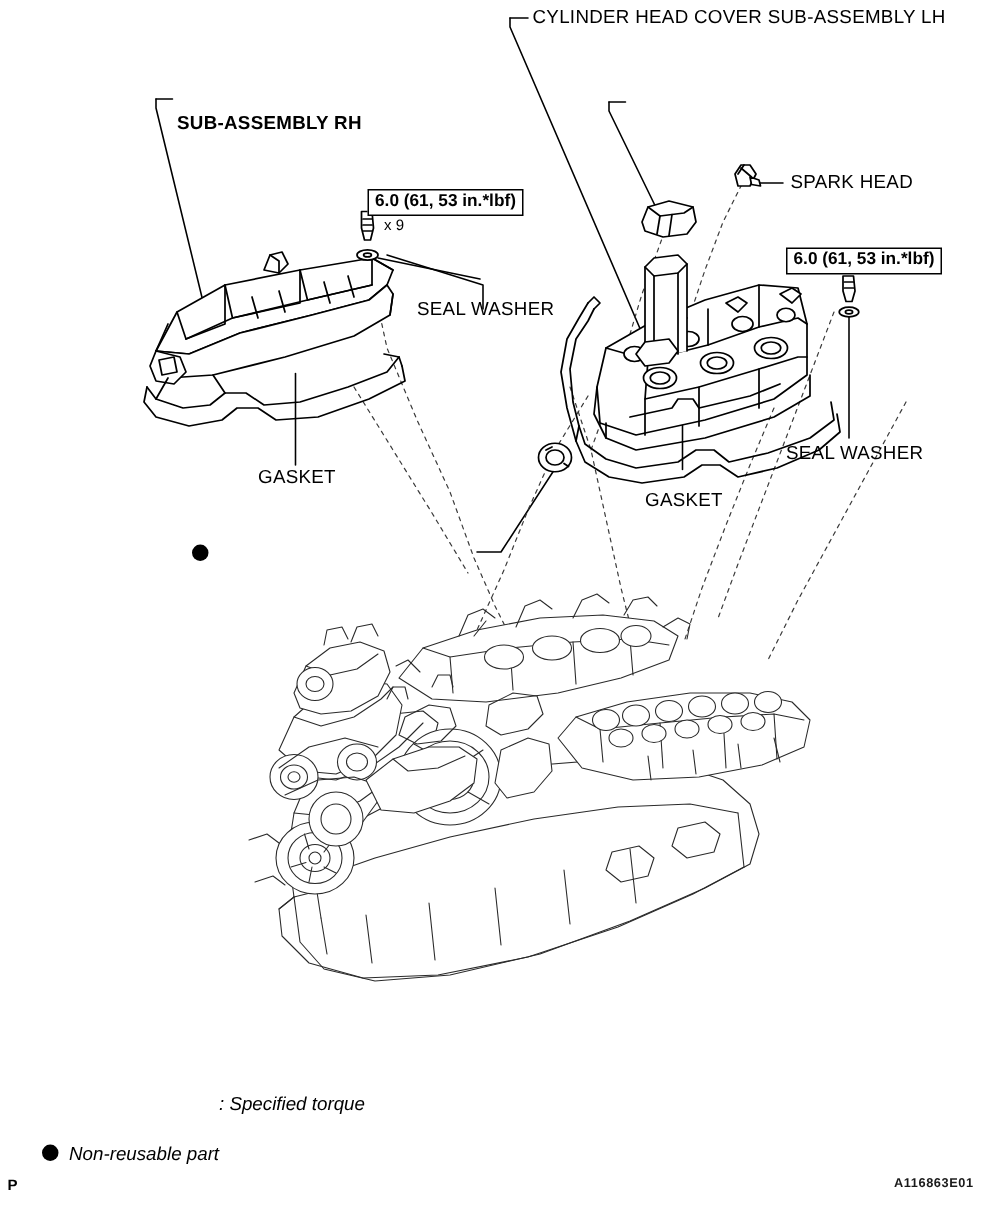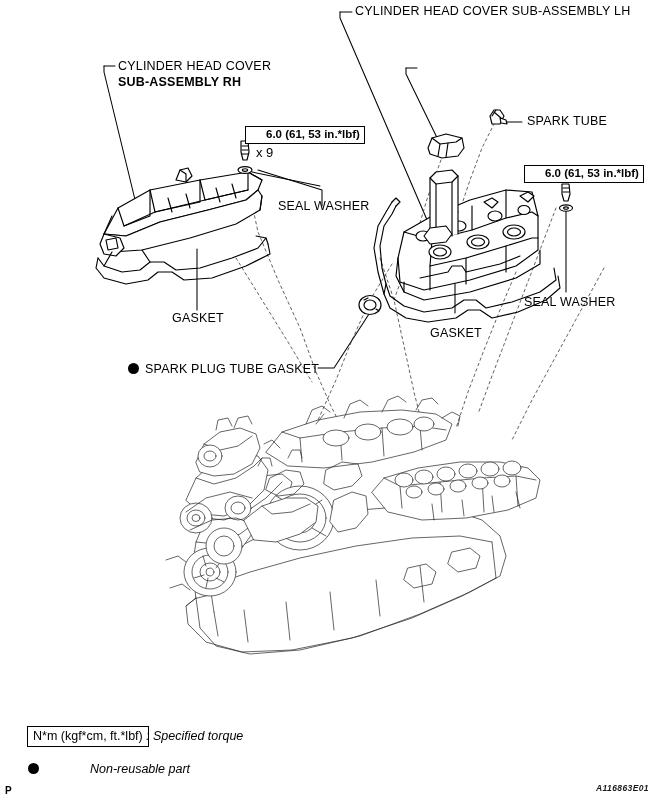--- a/index.html
+++ b/index.html
@@ -30,31 +30,31 @@
     font-size: 12.5px;
     letter-spacing: 0.2px;
     white-space: pre;
     line-height: 15px;
     color: #000;
   }
   .lbl.two-line { line-height: 16px; }
   .torque-box {
     position: absolute;
     border: 1.3px solid #000;
-    padding: 1px 4px 2px 20px;
+    padding: 1px 4px 2px 4px;
     font-size: 11.5px;
     font-weight: bold;
     line-height: 13px;
     white-space: nowrap;
     background: #fff;
     text-align: right;
   }
   .mult {
     position: absolute;
-    font-size: 13px;
+    font-size: 10px;
     white-space: nowrap;
   }
   .legend-box {
     position: absolute;
     border: 1.3px solid #000;
     padding: 2px 5px 3px 5px;
     font-size: 12.5px;
     line-height: 14px;
     white-space: nowrap;
     background: #fff;
@@ -372,44 +372,41 @@
 
       <path class="eng" d="M166,560 L178,556 L186,562"></path>
       <path class="eng" d="M170,588 L182,584 L190,590"></path>
       <path class="eng" d="M316,424 L324,414"></path>
       <path class="eng" d="M280,448 L272,440 L264,444"></path>
     </g>
   </svg>
 
   <div class="lbl" style="left:355px; top:4px;">CYLINDER HEAD COVER SUB-ASSEMBLY LH</div>
 
-  <div class="lbl two-line" style="left:118px; top:58px;">CYLINDER HEAD COVER</div>
   <div class="lbl two-line" style="left:118px; top:74px;font-weight:bold;">SUB-ASSEMBLY RH</div>
 
 
-  <div class="lbl" style="left:527px; top:114px;">SPARK TUBE</div>
+  <div class="lbl" style="left:527px; top:114px;">SPARK HEAD</div>
 
   <div class="lbl" style="left:278px; top:199px;">SEAL WASHER</div>
 
   <div class="lbl" style="left:524px; top:295px;">SEAL WASHER</div>
 
   <div class="lbl" style="left:172px; top:311px;">GASKET</div>
 
   <div class="lbl" style="left:430px; top:326px;">GASKET</div>
 
   <div class="bullet" style="left:128px; top:363px;"></div>
-  <div class="lbl" style="left:145px; top:362px;">SPARK PLUG TUBE GASKET</div>
 
   <div class="torque-box" style="left:245px; top:126px;">6.0 (61, 53 in.*lbf)</div>
   <div class="mult" style="left:256px; top:145px;">x 9</div>
 
   <div class="torque-box" style="left:524px; top:165px;">6.0 (61, 53 in.*lbf)</div>
 
-  <div class="legend-box" style="left:27px; top:726px;">N*m (kgf*cm, ft.*lbf)</div>
   <div class="legend-after" style="left:146px; top:729px;">: Specified torque</div>
 
   <div class="bullet" style="left:28px; top:763px;"></div>
-  <div class="legend-after" style="left:46px; top:762px;margin-left:44px;">Non-reusable part</div>
+  <div class="legend-after" style="left:46px; top:762px;">Non-reusable part</div>
 
   <div class="pmark" style="left:5px; top:785px;">P</div>
-  <div class="figid" style="left:596px; top:783px;font-style:italic;">A116863E01</div>
+  <div class="figid" style="left:596px; top:783px;">A116863E01</div>
 
 </div>
 
 </body></html>

